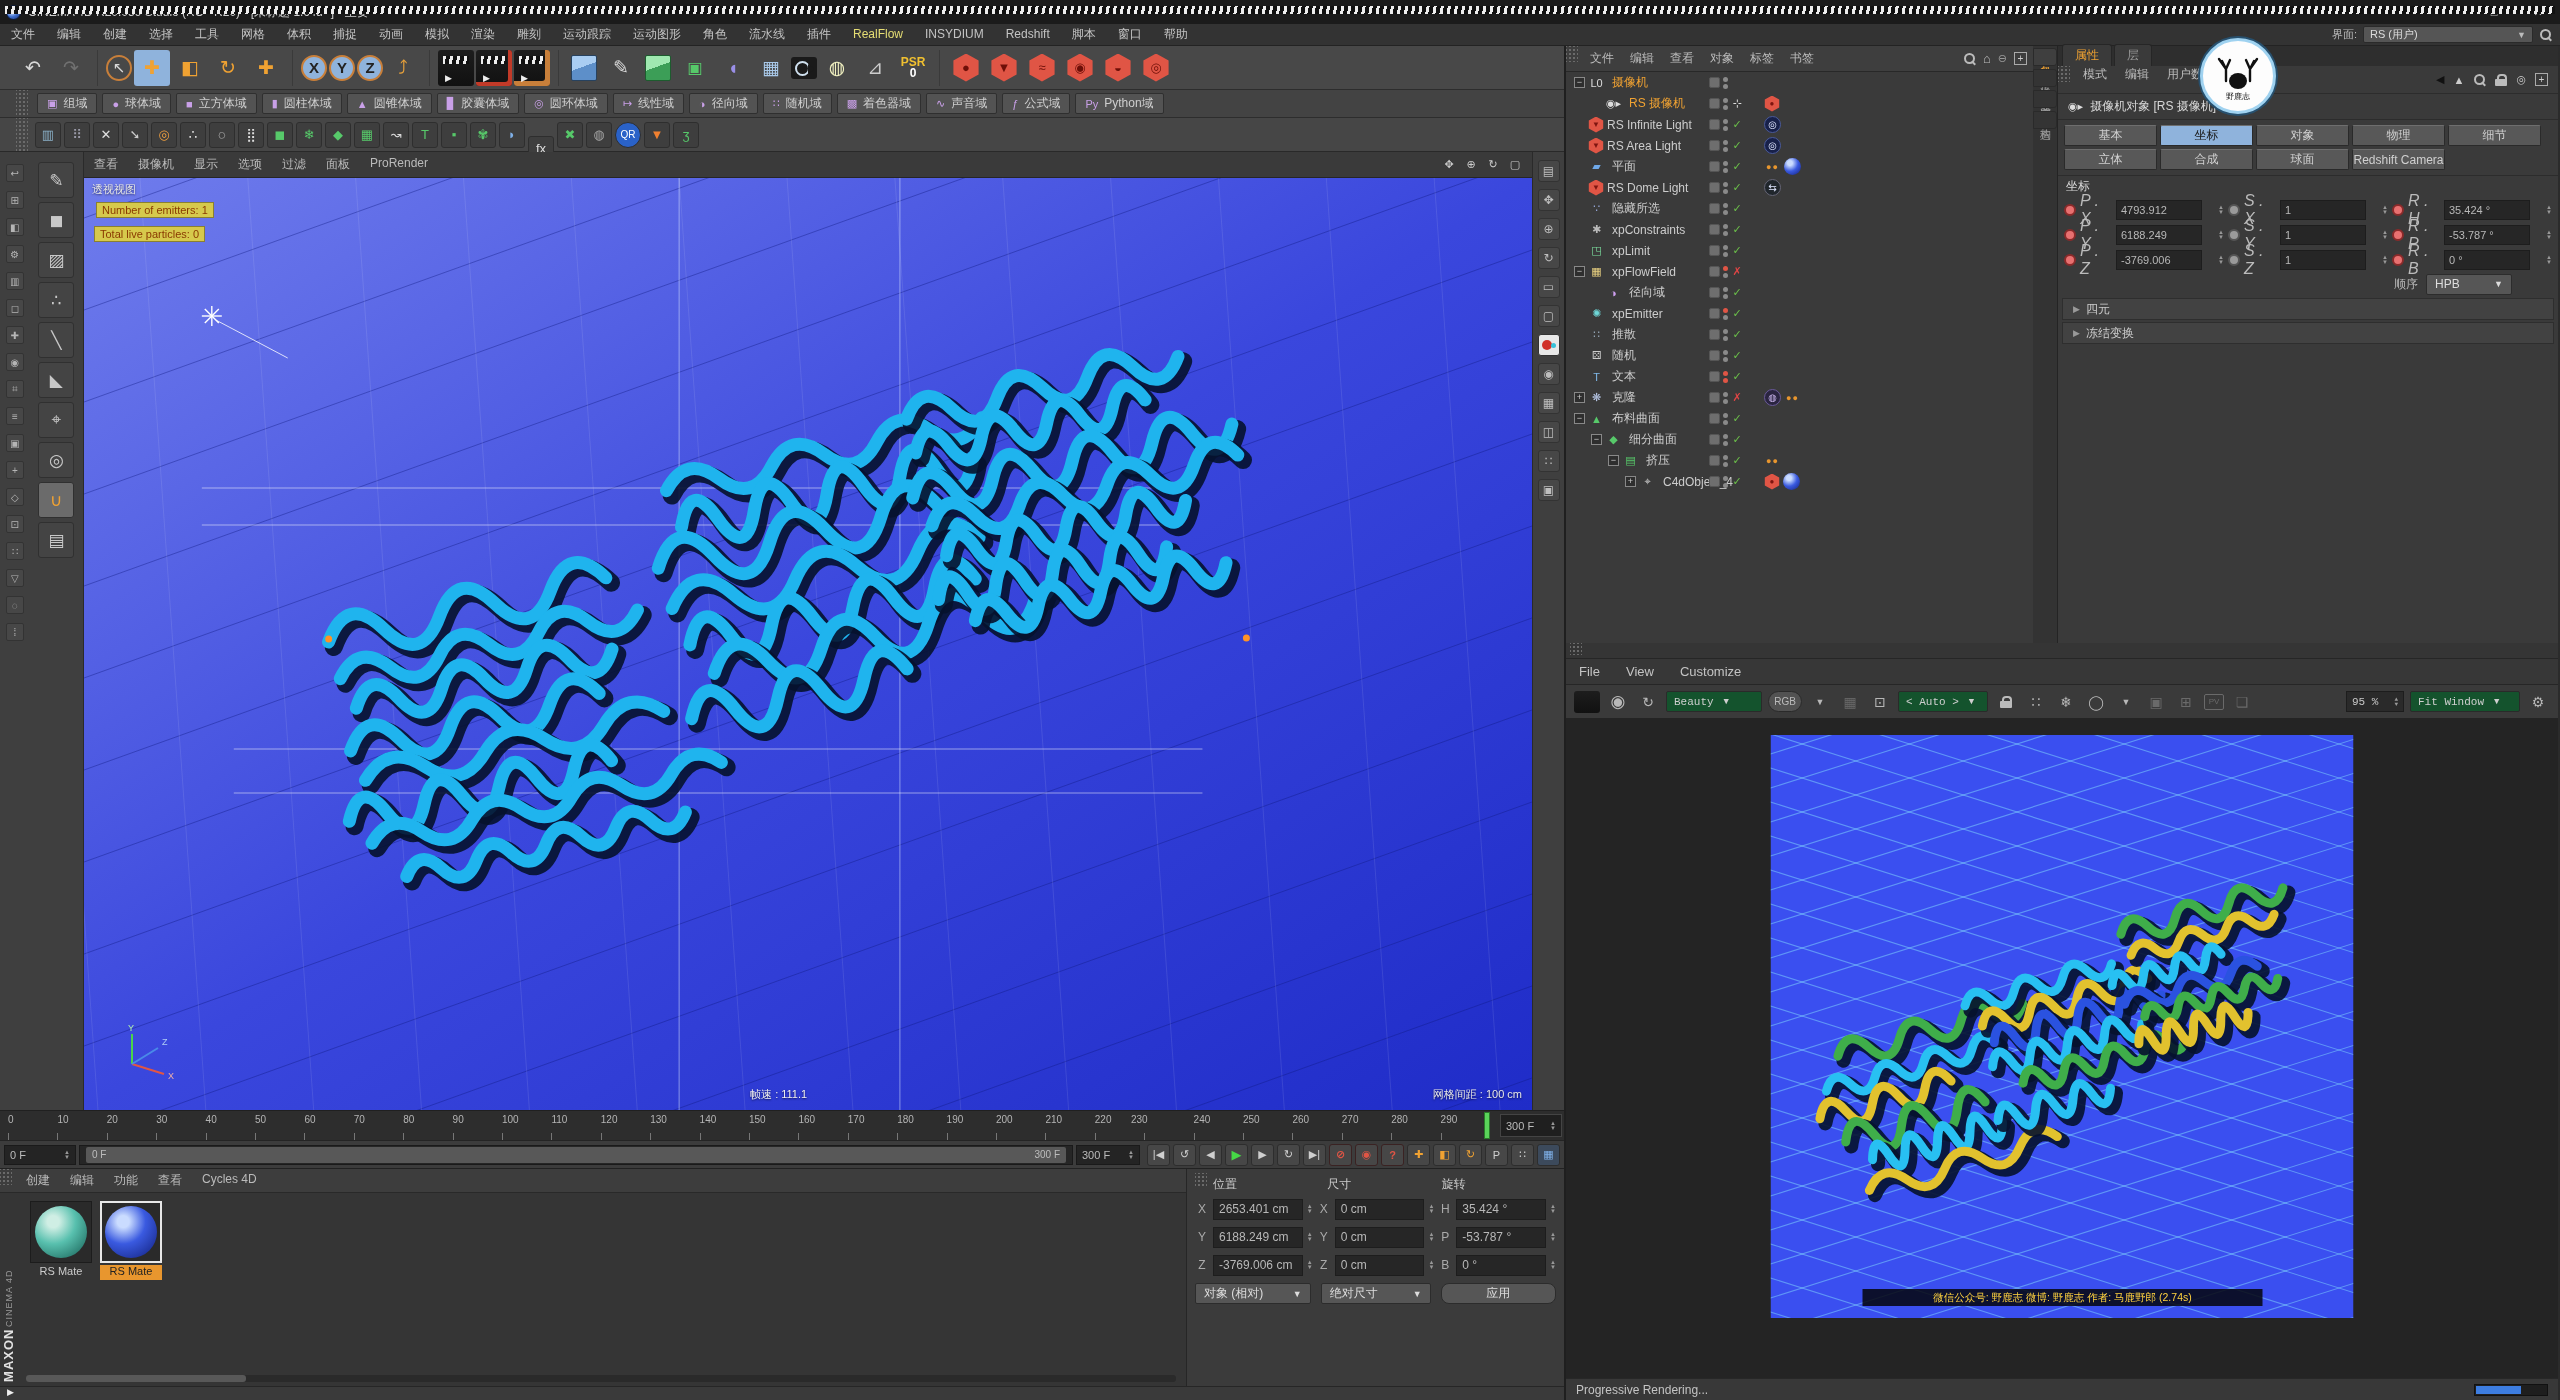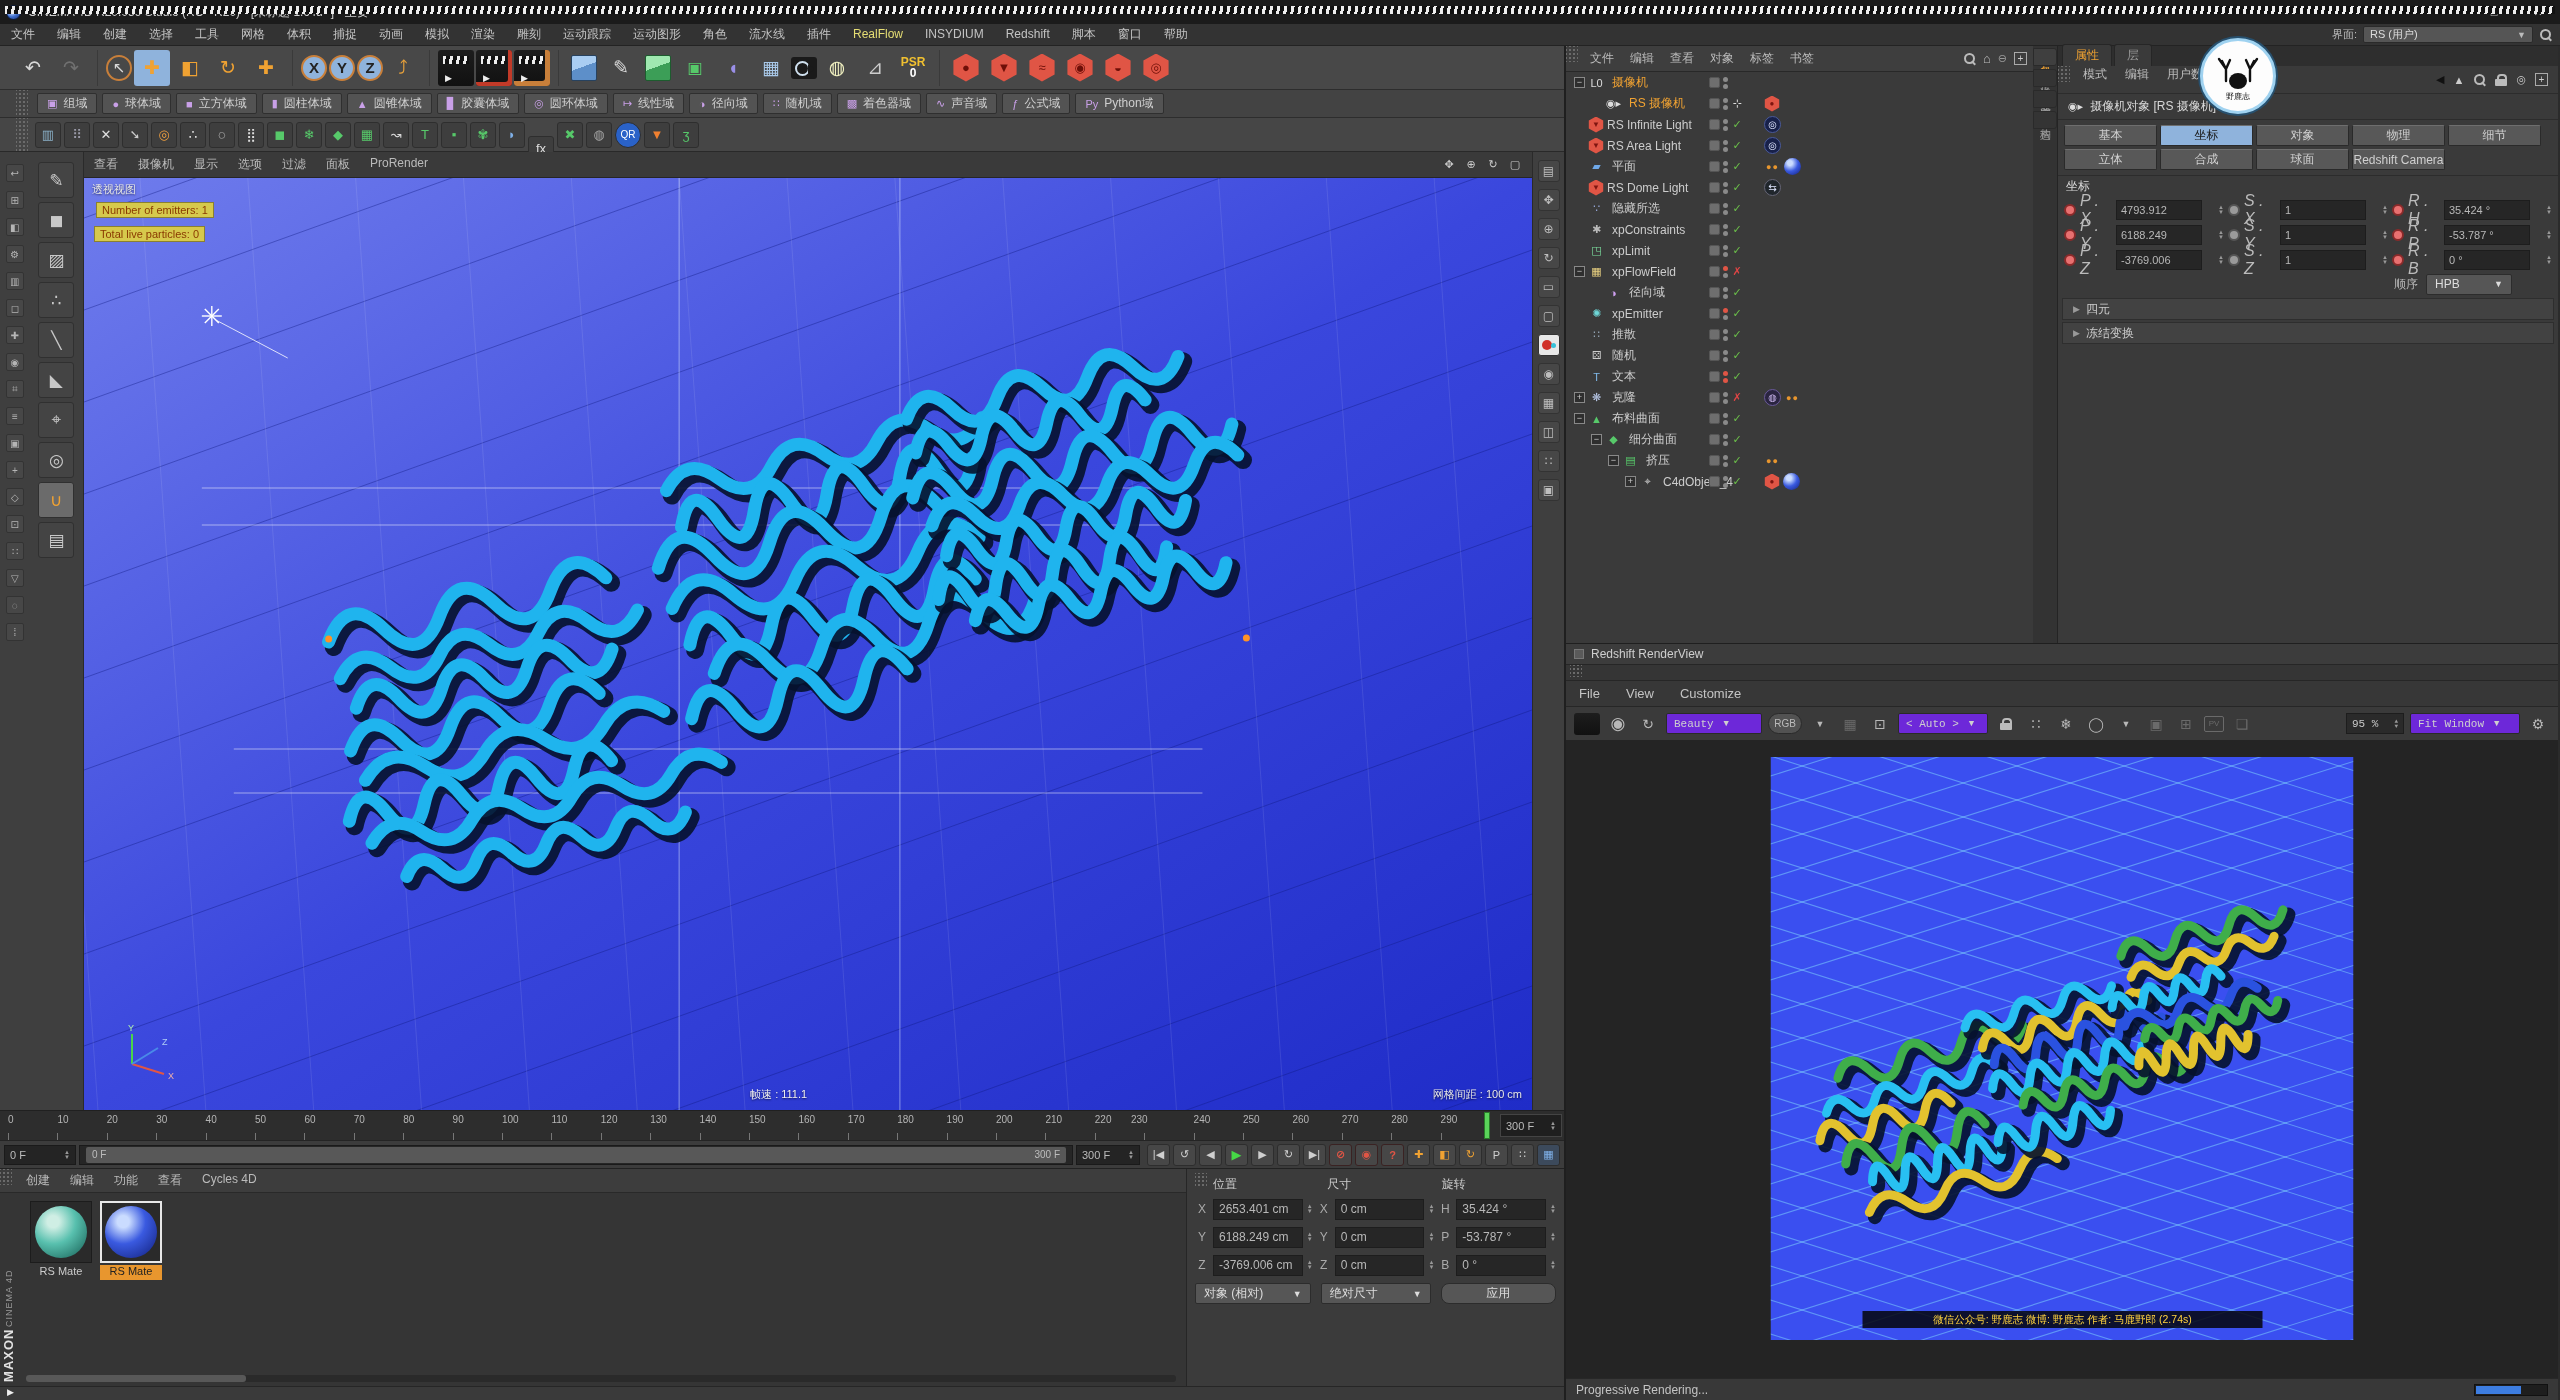--- a/index.html
+++ b/index.html
@@ -215,21 +215,21 @@
   .rv { flex:1; display:flex; flex-direction:column; background:#313131; min-height:0; }
   .rv-title { height:22px; background:#3c3c3c; border-top:1px solid #1f1f1f; border-bottom:1px solid #262626; display:flex; align-items:center;
     gap:7px; padding-left:8px; font-size:12px; color:#cfcfcf; }
   .rv-title .sq { width:10px; height:10px; background:#5a5a5a; border:1px solid #777; }
   .rv-handle { height:16px; background:#353535; border-bottom:1px solid #262626; display:flex; align-items:center; padding-left:4px; }
   .rv-menus { height:26px; background:#373737; border-bottom:1px solid #262626; display:flex; align-items:center; font-size:13px; color:#c4c4c4; }
   .rv-menus .mi { padding:0 13px; }
   .rv-tb { height:34px; background:#3a3a3a; border-bottom:1px solid #242424; display:flex; align-items:center; gap:6px; padding:0 8px; }
   .rvi { width:24px; height:24px; display:flex; align-items:center; justify-content:center; color:#b8b8b8; font-size:14px; flex:0 0 auto; }
   .rvi.dim { color:#6a6a6a; }
-  .rv-dd { height:21px; background:#6d28d9; border:1px solid #2a2a2a; border-radius:2px; color:#cfcfcf; display:flex; align-items:center;
+  .rv-dd { height:21px; background:#14532d; border:1px solid #2a2a2a; border-radius:2px; color:#cfcfcf; display:flex; align-items:center;
     padding:0 7px; font-size:11px; font-family:"Liberation Mono","DejaVu Sans Mono",monospace; }
   .rv-dd .car { margin-left:10px; font-size:9px; }
   .rgbpill { width:34px; height:21px; border-radius:11px; background:#525252; border:1px solid #2a2a2a; color:#bbb; font-size:10px;
     display:flex; align-items:center; justify-content:center; }
   .rv-spin { width:58px; height:21px; background:#2a2a2a; border:1px solid #1d1d1d; color:#c8c8c8; font-size:11px;
     font-family:"Liberation Mono","DejaVu Sans Mono",monospace; display:flex; align-items:center; padding:0 5px; }
   .rv-canvas { flex:1; position:relative; background:#242424; min-height:0; }
   .rv-img { position:absolute; left:50%; top:16px; transform:translateX(-50%); width:583px; height:583px; }
   .rv-status { height:22px; background:#383838; border-top:1px solid #272727; display:flex; align-items:center; font-size:12px; color:#c4c4c4;
     padding:0 10px; }
@@ -1327,24 +1327,20 @@
               </div>
               <div class="collrow">
                 <span class="tri">▶</span>
                 <span>冻结变换</span>
               </div>
             </div>
         </div>
       </div>
 
       <div class="rv">
-        <div class="rv-title">
-          <span class="sq"></span>
-          <span>Redshift RenderView</span>
-        </div>
         <div class="rv-handle">
             <span class="handle" style="height:12px"></span>
           </div>
         <div class="rv-menus" id="rv-menus">
             <span class="mi">File</span>
             <span class="mi">View</span>
             <span class="mi">Customize</span>
           </div>
         <div class="rv-tb">
           <span class="rvi clapper" style="width:26px;height:22px"></span>

